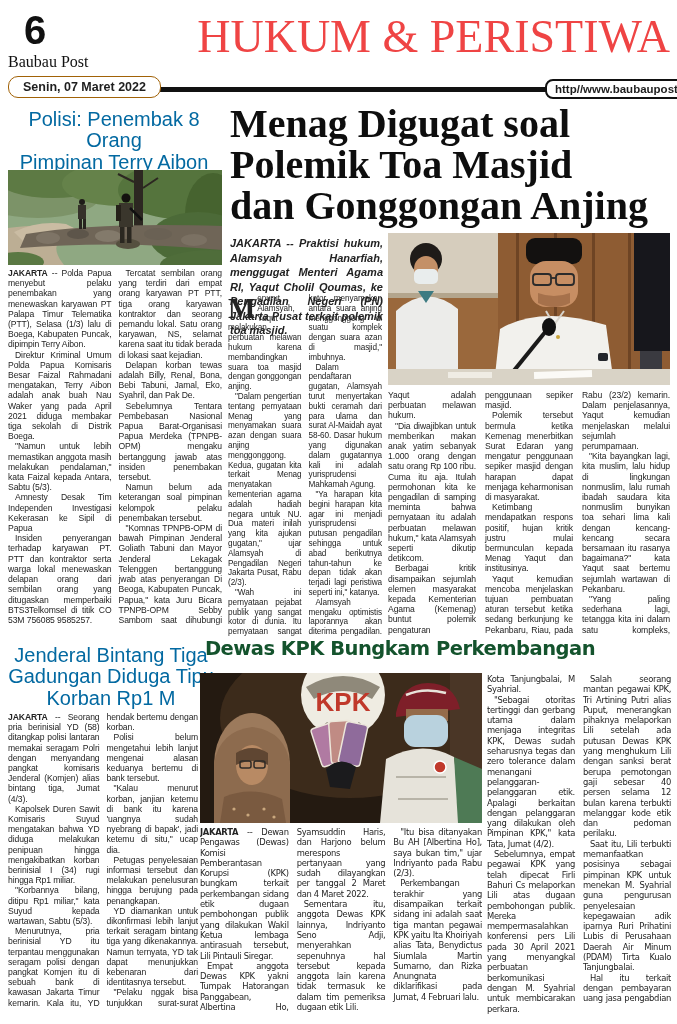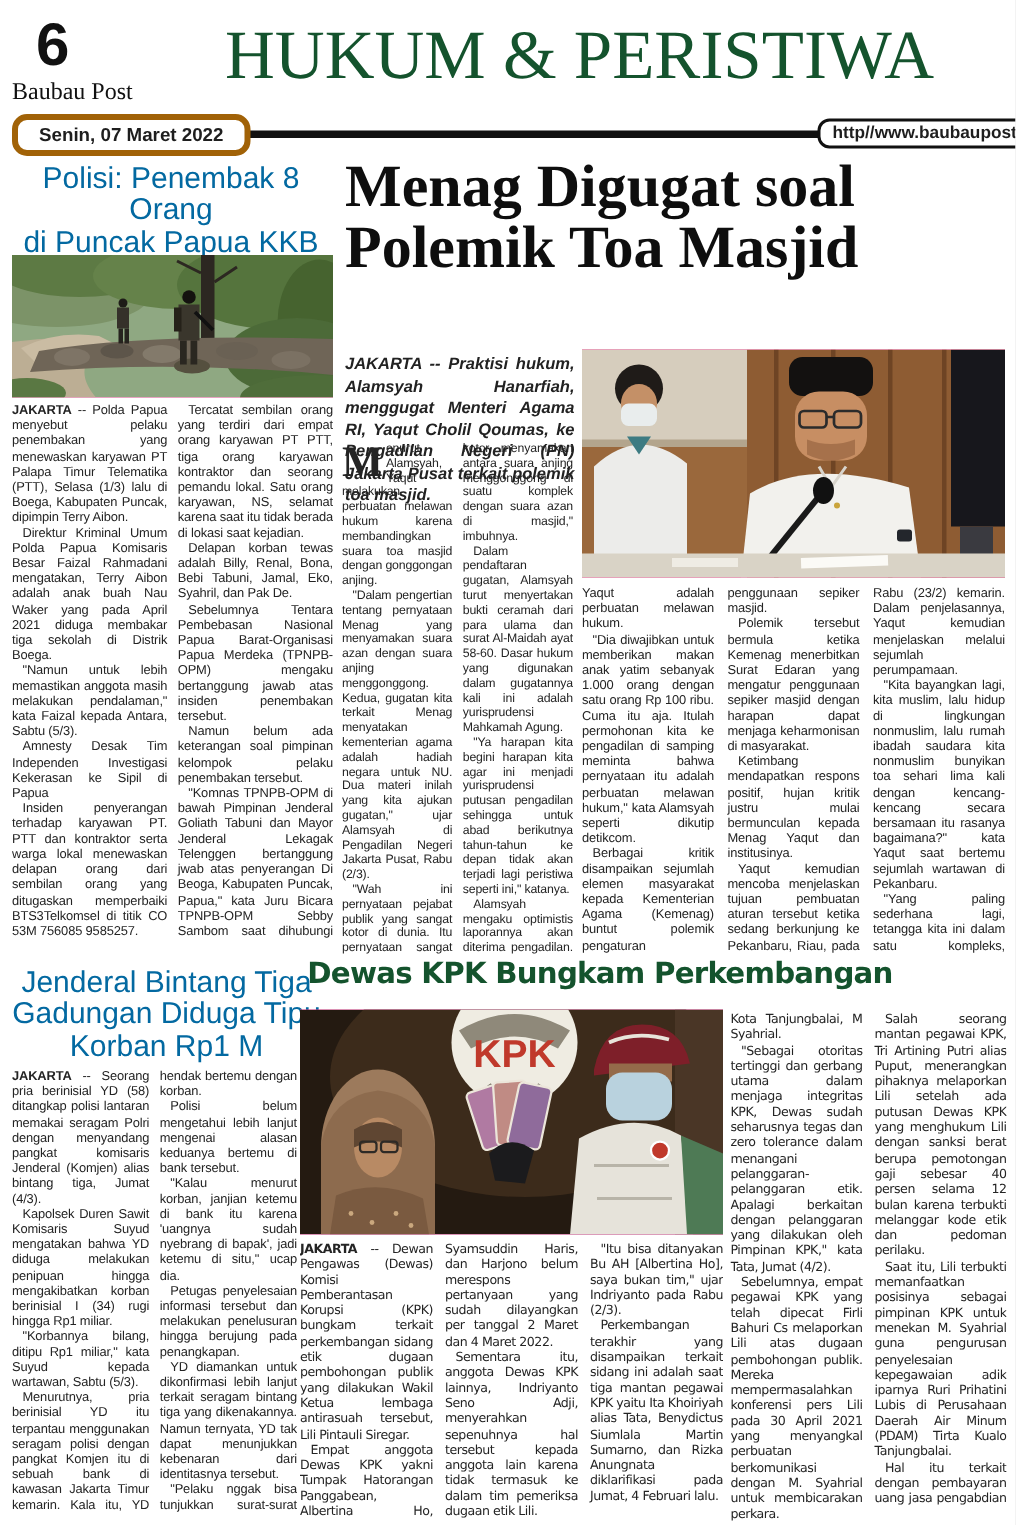--- a/index.html
+++ b/index.html
@@ -2,24 +2,24 @@
 <html lang="id"><head>
 <meta charset="utf-8">
 <style>
   html,body{margin:0;padding:0;background:#e9e9e9;}
   .page{position:relative;width:677px;height:1024px;background:#ffffff;overflow:hidden;
         font-family:"Liberation Sans",sans-serif;color:#1e1e1e;}
   
   .page-num{position:absolute;left:24px;top:8px;font-size:40px;font-weight:bold;color:#111;}
   .masthead{position:absolute;left:8px;top:53px;font-size:16px;font-weight:normal;
             font-family:"Liberation Serif",serif;color:#111;}
-  .section-title{position:absolute;left:150px;top:10px;width:520px;text-align:left;
-            font-family:"Liberation Serif",serif;font-size:46px;color:#14532d;white-space:nowrap;}
+  .section-title{position:absolute;left:150px;top:10px;width:520px;text-align:right;
+            font-family:"Liberation Serif",serif;font-size:46px;color:#ef4444;white-space:nowrap;}
   .rule{position:absolute;left:95px;top:87px;width:480px;height:5px;background:#111;}
-  .date-box{position:absolute;left:8px;top:76px;border:4px solid #a16207;border-radius:10px;
+  .date-box{position:absolute;left:8px;top:76px;border:1px solid #a16207;border-radius:10px;
             background:#fff;padding:3px 14px;font-weight:bold;font-size:12.5px;z-index:2;}
   .url-box{position:absolute;left:545px;top:79px;border:2px solid #111;border-radius:8px;
             background:#fff;padding:2px 8px;font-weight:bold;font-size:11.5px;z-index:2;}
   
   .sans-head{position:absolute;text-align:center;font-size:20px;line-height:1.07;
             font-weight:400;color:#0369a1;}
   .sans-head p,.serif-head p,.kpk-head p{margin:0;}
   .papua-headline{left:0;top:109px;width:228px;}
   .jenderal-headline{left:0;top:645px;width:222px;}
   .serif-head{position:absolute;left:230px;top:103px;width:446px;
@@ -59,21 +59,20 @@
 
   <div class="page-num">6</div>
   <div class="masthead">Baubau Post</div>
   <div class="section-title">HUKUM &amp; PERISTIWA</div>
   <div class="rule"></div>
   <div class="date-box">Senin, 07 Maret 2022</div>
   <div class="url-box">http//www.baubaupost.com</div>
 
   <div class="sans-head papua-headline">
       <p>Polisi: Penembak 8 Orang</p>
-      <p>di Puncak Papua KKB</p>
       <p>Pimpinan Terry Aibon</p>
     </div>
   <div class="photo papua-photo" title="Dua personel bersenjata berjaga di jalan setapak berbatu di Papua">
     <svg viewBox="0 0 214 95" preserveAspectRatio="none">
       <rect width="214" height="95" fill="#8fa882"></rect>
       <rect width="214" height="34" fill="#cfd7c4"></rect>
       <ellipse cx="30" cy="26" rx="62" ry="22" fill="#7c9368"></ellipse>
       <ellipse cx="45" cy="10" rx="55" ry="18" fill="#5d7a44"></ellipse>
       <ellipse cx="112" cy="14" rx="58" ry="22" fill="#65824a"></ellipse>
       <ellipse cx="182" cy="20" rx="72" ry="30" fill="#55743d"></ellipse>
@@ -117,20 +116,21 @@
       <p>Tercatat sembilan orang yang terdiri dari empat orang karyawan PT PTT, tiga orang karyawan kontraktor dan seorang pemandu lokal. Satu orang karyawan, NS, selamat karena saat itu tidak berada di lokasi saat kejadian.</p>
       <p>Delapan korban tewas adalah Billy, Renal, Bona, Bebi Tabuni, Jamal, Eko, Syahril, dan Pak De.</p>
       <p>Sebelumnya Tentara Pembebasan Nasional Papua Barat-Organisasi Papua Merdeka (TPNPB-OPM) mengaku bertanggung jawab atas insiden penembakan tersebut.</p>
       <p>Namun belum ada keterangan soal pimpinan kelompok pelaku penembakan tersebut.</p>
       <p>"Komnas TPNPB-OPM di bawah Pimpinan Jenderal Goliath Tabuni dan Mayor Jenderal Lekagak Telenggen bertanggung jwab atas penyerangan Di Beoga, Kabupaten Puncak, Papua," kata Juru Bicara TPNPB-OPM Sebby Sambom saat dihubungi CNNIndonesia.com, Kamis (3/3).(CNN Indonesia)</p>
     </div>
 
   <div class="serif-head">
       <p>Menag Digugat soal</p>
       <p>Polemik Toa Masjid</p>
+      <p>dan Gonggongan Anjing</p>
     </div>
   <div class="menag-lead">JAKARTA -- Praktisi hukum, Alamsyah Hanarfiah, menggugat Menteri Agama RI, Yaqut Cholil Qoumas, ke Pengadilan Negeri (PN) Jakarta Pusat terkait polemik toa masjid.</div>
   <div class="photo menag-photo" title="Menteri Agama Yaqut Cholil Qoumas berpeci hitam dalam sebuah rapat">
     <svg viewBox="0 0 282 152" preserveAspectRatio="none">
       <rect width="282" height="152" fill="#9a683c"></rect>
       <rect x="110" y="0" width="172" height="152" fill="#8e5c33"></rect>
       <rect x="128" y="0" width="3" height="152" fill="#6e4424"></rect>
       <rect x="166" y="0" width="3" height="152" fill="#6e4424"></rect>
       <rect x="204" y="0" width="3" height="152" fill="#6e4424"></rect>
       <rect x="240" y="0" width="3" height="152" fill="#6e4424"></rect>

